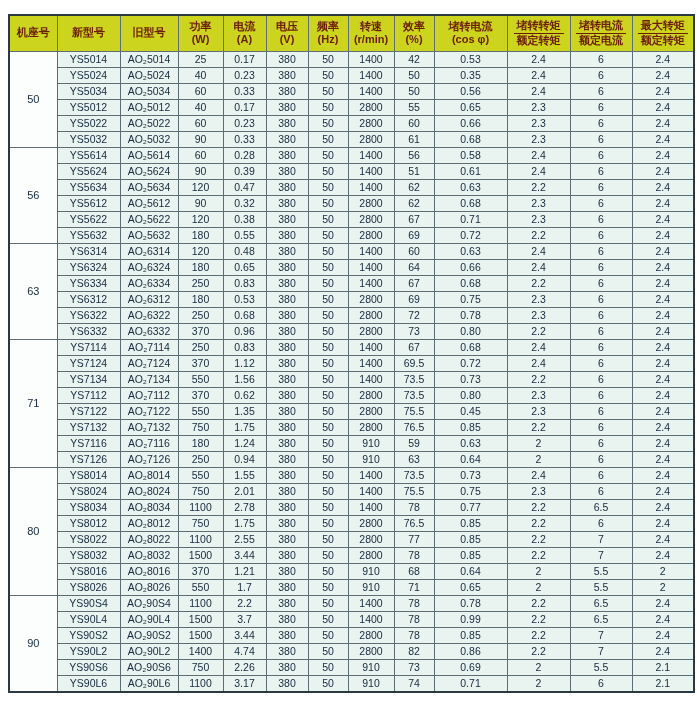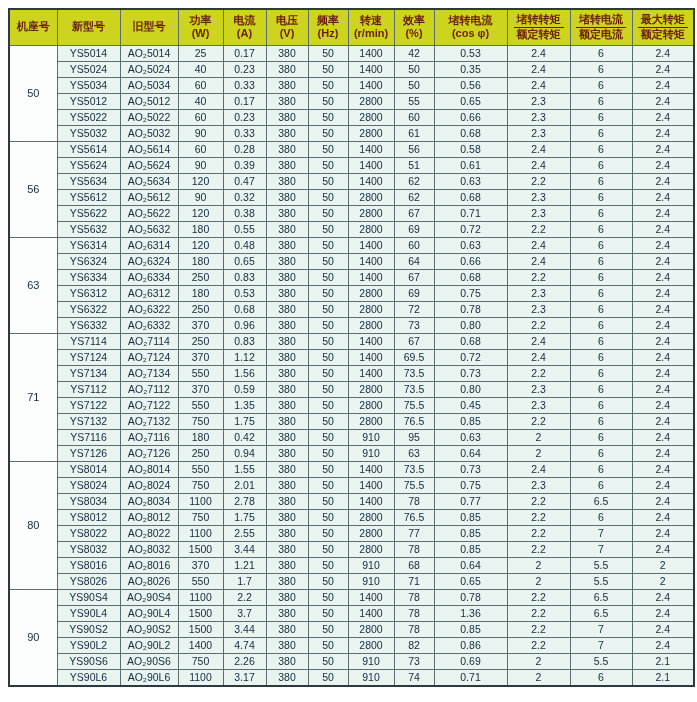--- a/index.html
+++ b/index.html
@@ -11,21 +11,21 @@
     --outer:#2b3940;
     --data-text:#152a40;
   }
   *{box-sizing:border-box;margin:0;padding:0;}
   body{
     width:697px;height:702px;
     background:#ffffff;
     font-family:"Liberation Sans","DejaVu Sans",sans-serif;
     overflow:hidden;
   }
-  .page{padding:8px 6px 8px 8px;}
+  .page{padding:14px 6px 8px 8px;}
   table{
     border-collapse:collapse;
     width:683px;
     table-layout:fixed;
     border:2px solid var(--outer);
   }
   col.c-frame{width:48px;}
   col.c-new{width:63px;}
   col.c-old{width:58px;}
   col.c-power{width:45px;}
@@ -442,21 +442,21 @@
           <td>73.5</td>
           <td>0.73</td>
           <td>2.2</td>
           <td>6</td>
           <td>2.4</td>
         </tr>
         <tr>
           <td>YS7112</td>
           <td>AO₂7112</td>
           <td>370</td>
-          <td>0.59</td>
+          <td>0.62</td>
           <td>380</td>
           <td>50</td>
           <td>2800</td>
           <td>73.5</td>
           <td>0.80</td>
           <td>2.3</td>
           <td>6</td>
           <td>2.4</td>
         </tr>
         <tr>
@@ -484,25 +484,25 @@
           <td>76.5</td>
           <td>0.85</td>
           <td>2.2</td>
           <td>6</td>
           <td>2.4</td>
         </tr>
         <tr>
           <td>YS7116</td>
           <td>AO₂7116</td>
           <td>180</td>
-          <td>0.42</td>
+          <td>1.24</td>
           <td>380</td>
           <td>50</td>
           <td>910</td>
-          <td>95</td>
+          <td>59</td>
           <td>0.63</td>
           <td>2</td>
           <td>6</td>
           <td>2.4</td>
         </tr>
         <tr>
           <td>YS7126</td>
           <td>AO₂7126</td>
           <td>250</td>
           <td>0.94</td>
@@ -645,21 +645,21 @@
         </tr>
         <tr>
           <td>YS90L4</td>
           <td>AO₂90L4</td>
           <td>1500</td>
           <td>3.7</td>
           <td>380</td>
           <td>50</td>
           <td>1400</td>
           <td>78</td>
-          <td>1.36</td>
+          <td>0.99</td>
           <td>2.2</td>
           <td>6.5</td>
           <td>2.4</td>
         </tr>
         <tr>
           <td>YS90S2</td>
           <td>AO₂90S2</td>
           <td>1500</td>
           <td>3.44</td>
           <td>380</td>

